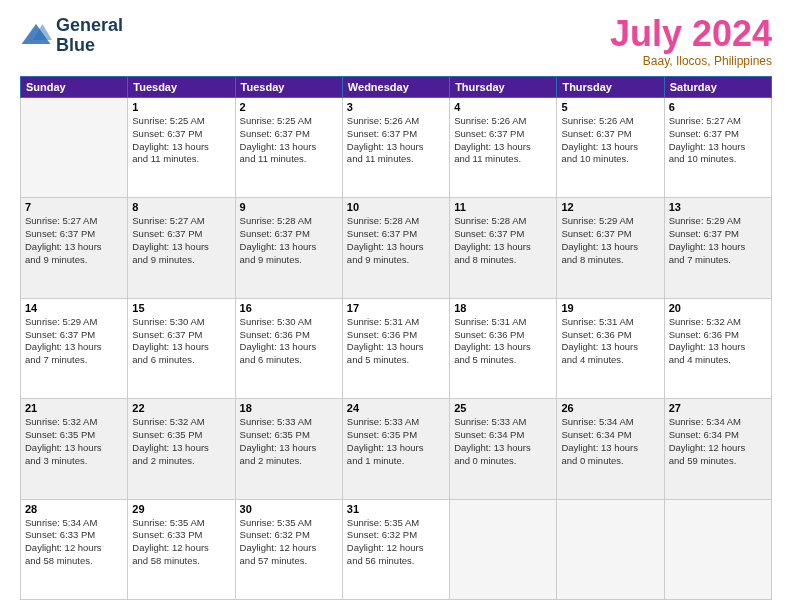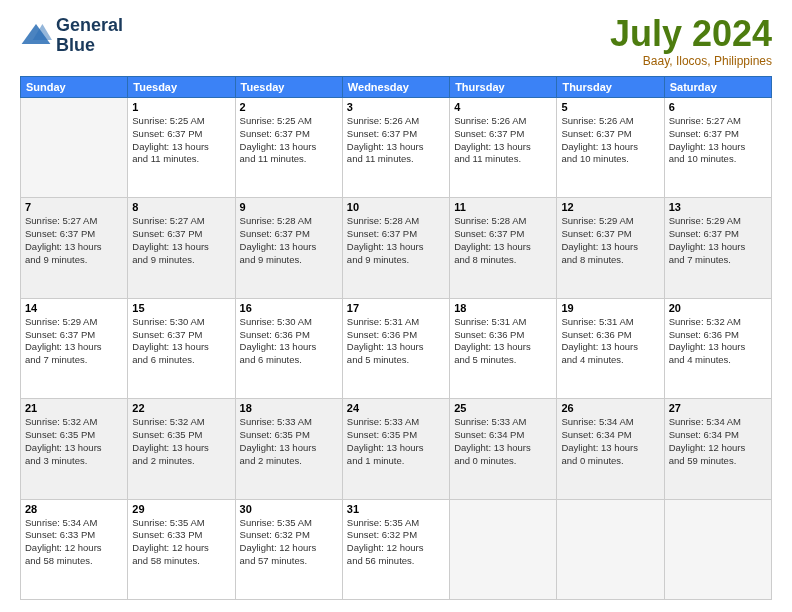--- a/index.html
+++ b/index.html
@@ -37,36 +37,36 @@
     .logo-icon {
       width: 32px;
       height: 32px;
     }
     .title-block {
       text-align: right;
     }
     .month-title {
       font-size: 36px;
       font-weight: bold;
-      color: #4d7c0f;
+      color: #ec4899;
       line-height: 1;
     }
     .location {
       font-size: 12px;
       color: #a16207;
       margin-top: 2px;
     }
     .calendar {
       flex: 1;
       border-collapse: collapse;
       width: 100%;
       font-size: 10px;
     }
     .calendar th {
-      background: #3b82f6;
+      background: #4c1d95;
       color: #fff;
       text-align: left;
       padding: 4px 5px;
       font-size: 11px;
       font-weight: bold;
       border: 1px solid #2a6db5;
     }
     .calendar td {
       border: 1px solid #ccc;
       vertical-align: top;

